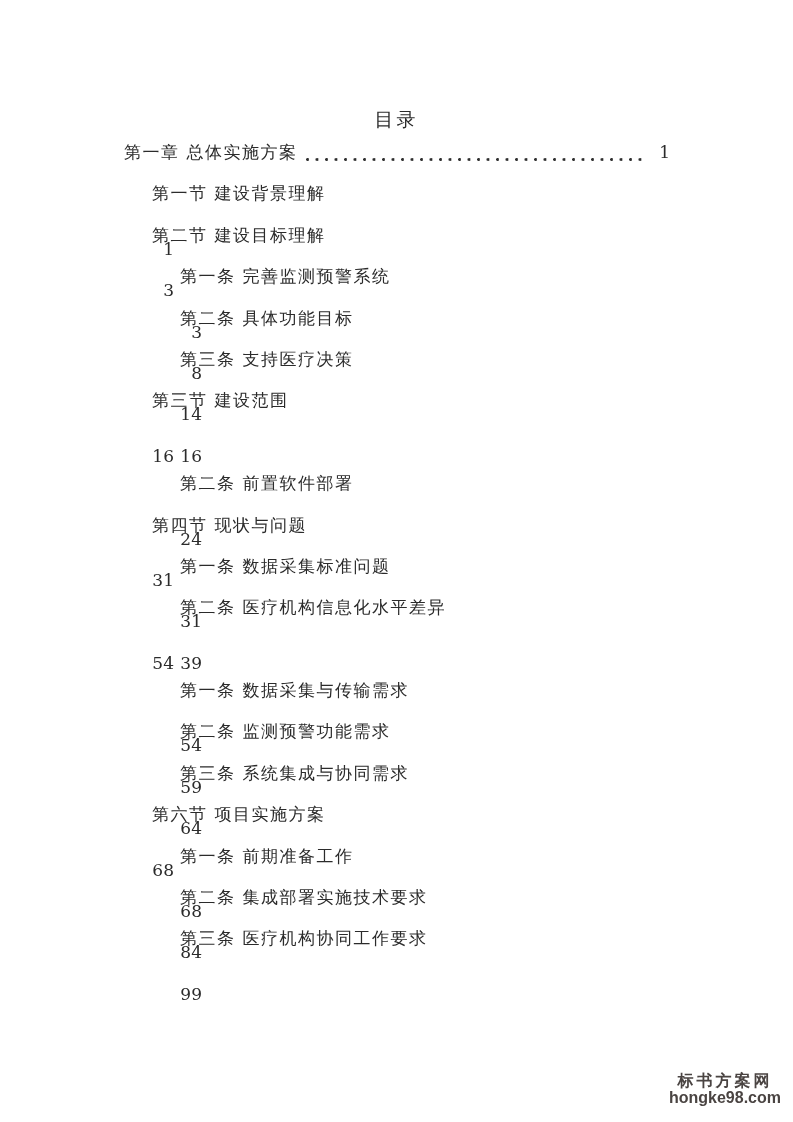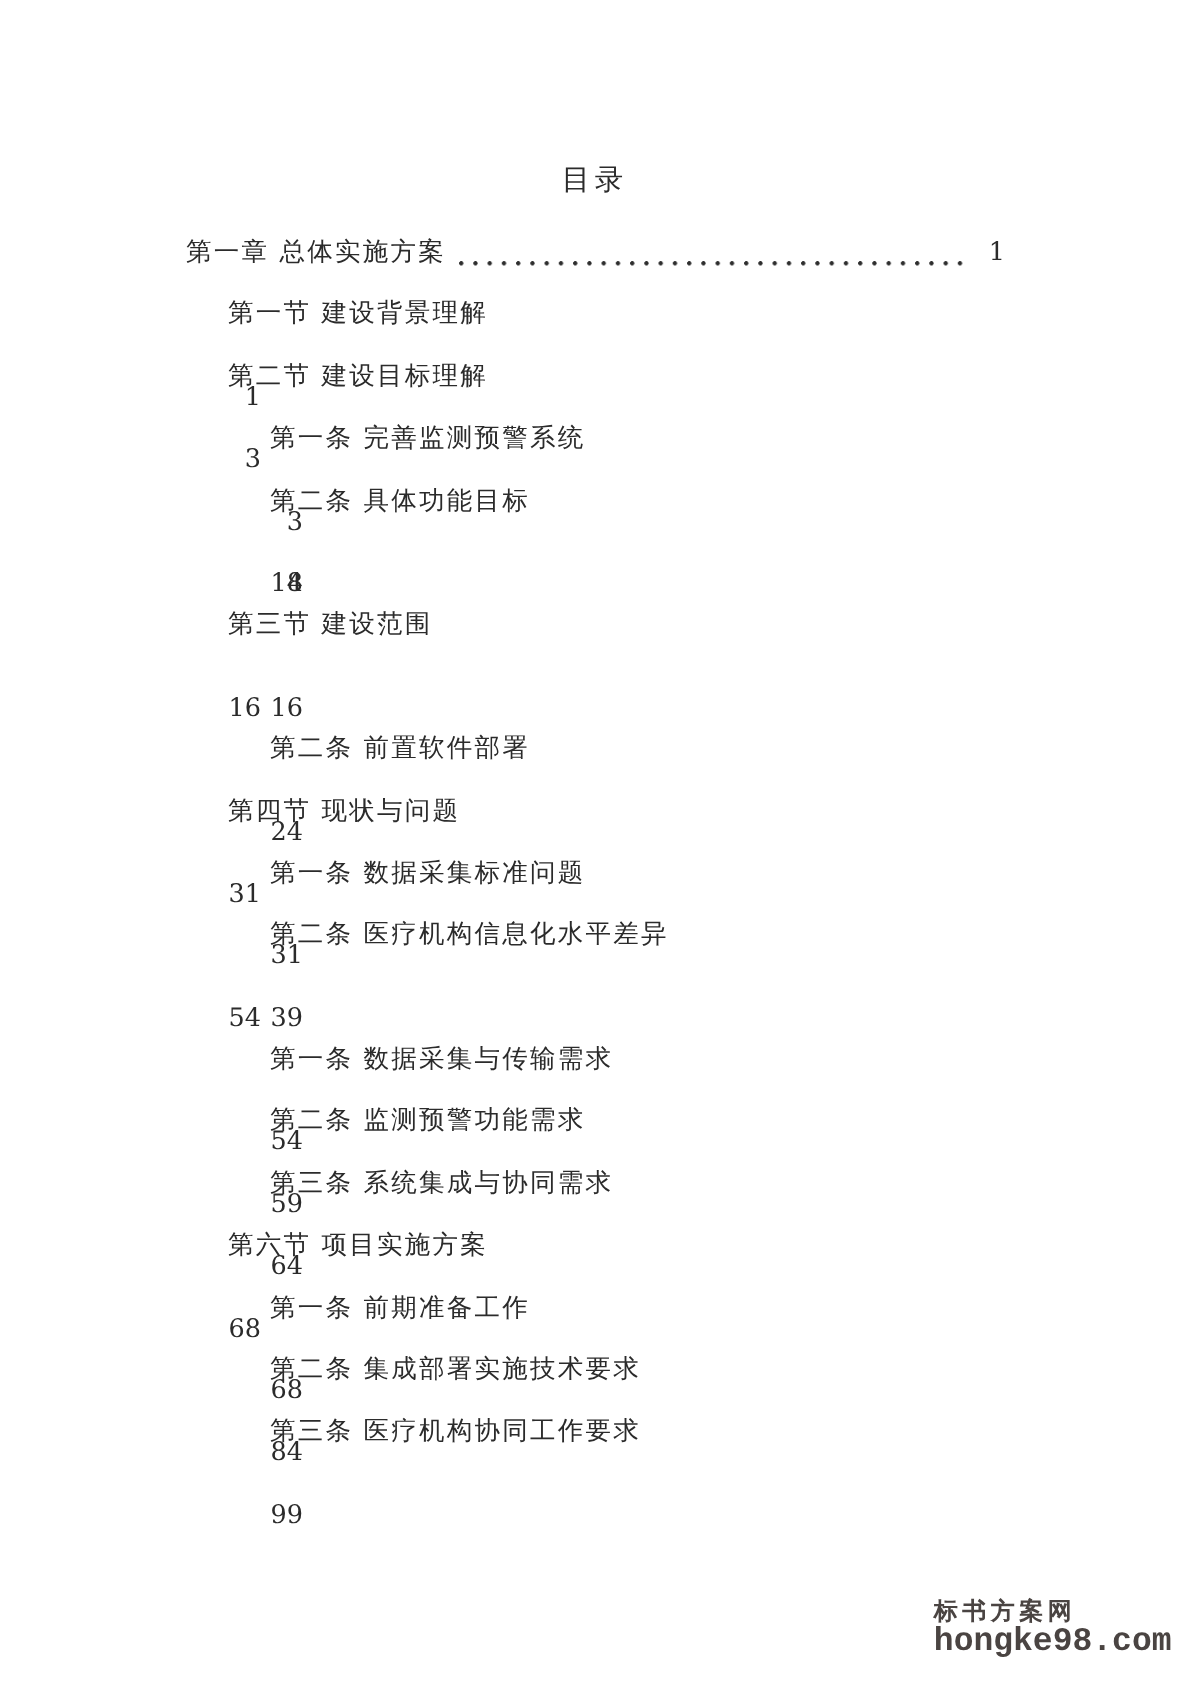--- a/index.html
+++ b/index.html
@@ -17,21 +17,21 @@
     top: 107px;
     left: 0;
     right: 0;
     text-align: center;
     font-size: 19px;
     letter-spacing: 3px;
     color: #2b2b2b;
   }
   .toc {
     position: absolute;
-    top: 148px;
+    top: 132px;
     left: 124px;
     width: 546px;
   }
   .toc-row {
     display: flex;
     align-items: baseline;
     height: 41.4px;
     font-size: 17px;
     letter-spacing: 1.5px;
     line-height: 41.4px;
@@ -53,34 +53,34 @@
   .toc-page {
     min-width: 22px;
     text-align: right;
     letter-spacing: 0;
     white-space: nowrap;
   }
   .watermark {
     position: absolute;
     right: 12px;
     bottom: 16px;
+    text-align: center;
     font-family: "Liberation Sans", "DejaVu Sans", sans-serif;
     line-height: 1.0;
   }
   .watermark-cn {
     font-size: 16px;
     font-weight: bold;
     letter-spacing: 3px;
     margin-bottom: 1px;
   }
   .watermark-url {
-    font-size: 22px;
+    font-size: 16px;
     font-weight: bold;
     letter-spacing: 0;
-    font-family: Liberation Mono, monospace;
   }
 </style>
 </head>
 <body>
 
 <div class="page">
 
   <div class="doc-title">目录</div>
 
   <div class="toc">
@@ -109,20 +109,21 @@
       <span class="toc-page">3</span>
     </div>
 
     <div class="toc-row level-3">
       <span class="toc-label">第二条 具体功能目标</span>
       <span class="toc-leader"></span>
       <span class="toc-page">8</span>
     </div>
 
     <div class="toc-row level-3">
+      <span class="toc-label">第三条 支持医疗决策</span>
       <span class="toc-leader"></span>
       <span class="toc-page">14</span>
     </div>
 
     <div class="toc-row level-2">
       <span class="toc-label">第三节 建设范围</span>
       <span class="toc-leader"></span>
       <span class="toc-page">16</span>
     </div>
 

